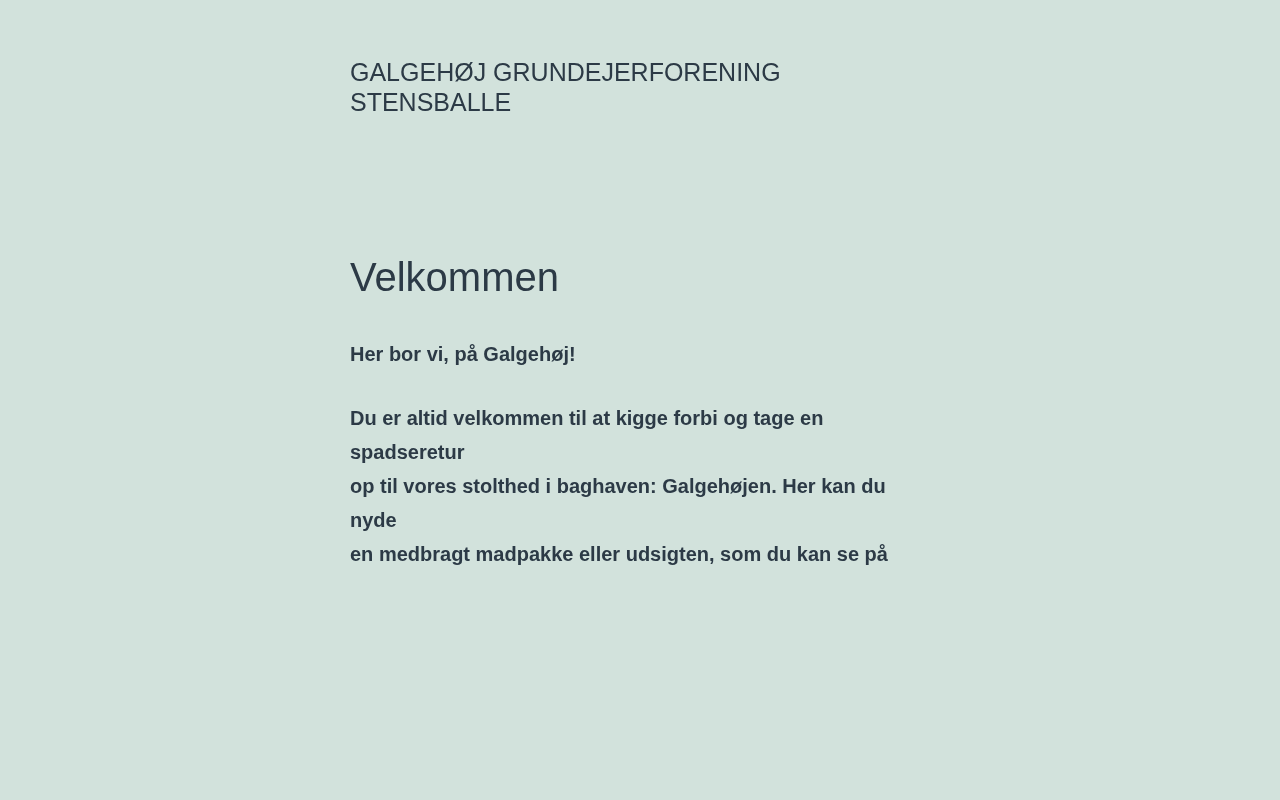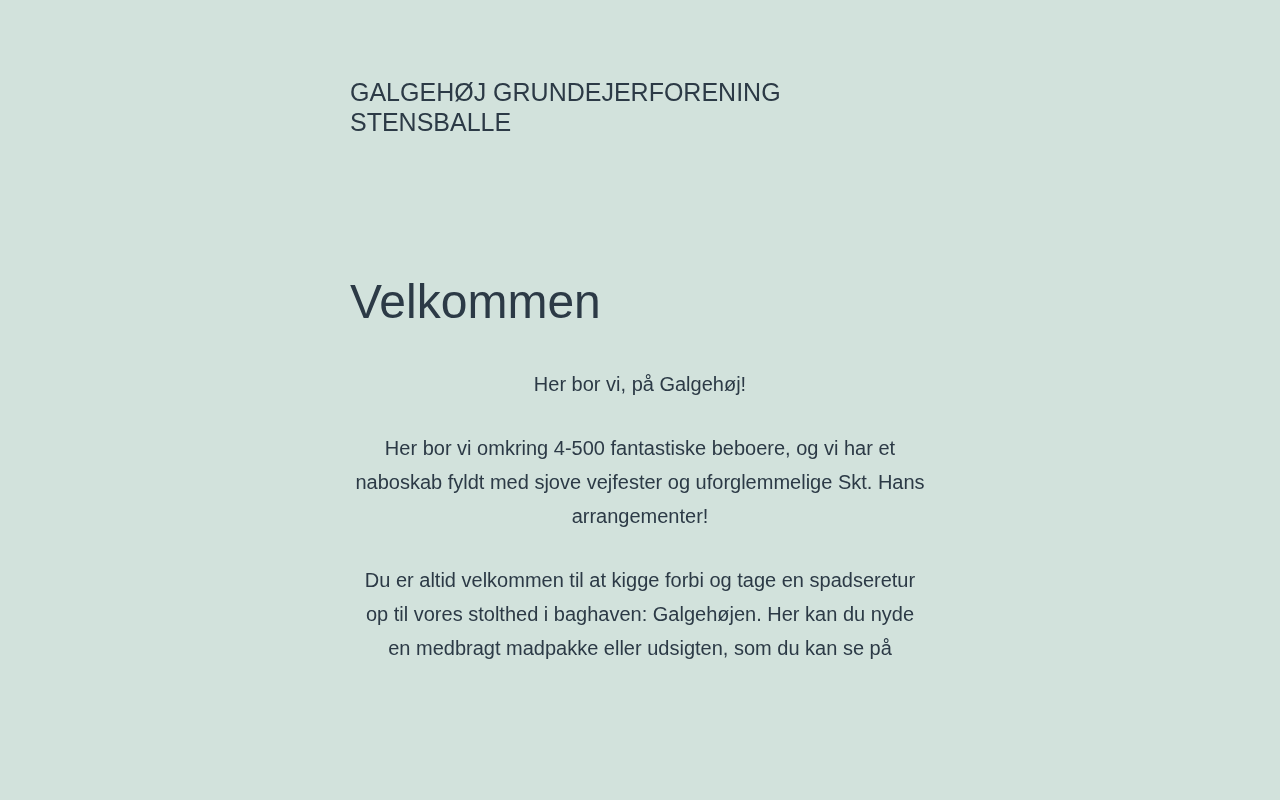--- a/index.html
+++ b/index.html
@@ -13,66 +13,62 @@
     color: #2c3a46;
     font-family: "Liberation Sans", sans-serif;
     min-height: 800px;
     overflow-x: hidden;
   }
   .page {
     width: 580px;
     margin: 0 auto;
   }
   .site-header {
-    padding-top: 77px;
+    padding-top: 57px;
   }
   .site-title {
     margin: 0;
     font-size: 25px;
     line-height: 1.2;
     font-weight: 400;
     color: inherit;
     text-decoration: none;
     display: inline-block;
     cursor: pointer;
   }
   .page-title {
     margin: 136px 0 36px 0;
-    font-size: 48px;
+    font-size: 40px;
     line-height: 1.2;
     font-weight: 400;
     color: inherit;
   }
   .body-text {
     margin: 0 0 30px 0;
     font-size: 20px;
     line-height: 34px;
-    font-weight: 400;
+    font-weight: 700;
     white-space: pre-line;
     color: inherit;
-    text-align: center;
   }
 </style>
 </head>
 <body>
 
 <div class="page">
 
   <header class="site-header">
     <a class="site-title">GALGEHØJ GRUNDEJERFORENING STENSBALLE</a>
   </header>
 
   <main>
     <h1 class="page-title">Velkommen</h1>
 
     <p class="body-text">Her bor vi, på Galgehøj!</p>
 
 
-    <p class="body-text">Her bor vi omkring 4-500 fantastiske beboere, og vi har et
-naboskab fyldt med sjove vejfester og uforglemmelige Skt. Hans
-arrangementer!</p>
 
     <p class="body-text">Du er altid velkommen til at kigge forbi og tage en spadseretur
 op til vores stolthed i baghaven: Galgehøjen. Her kan du nyde
 en medbragt madpakke eller udsigten, som du kan se på</p>
   </main>
 
 </div>
 
 </body></html>

